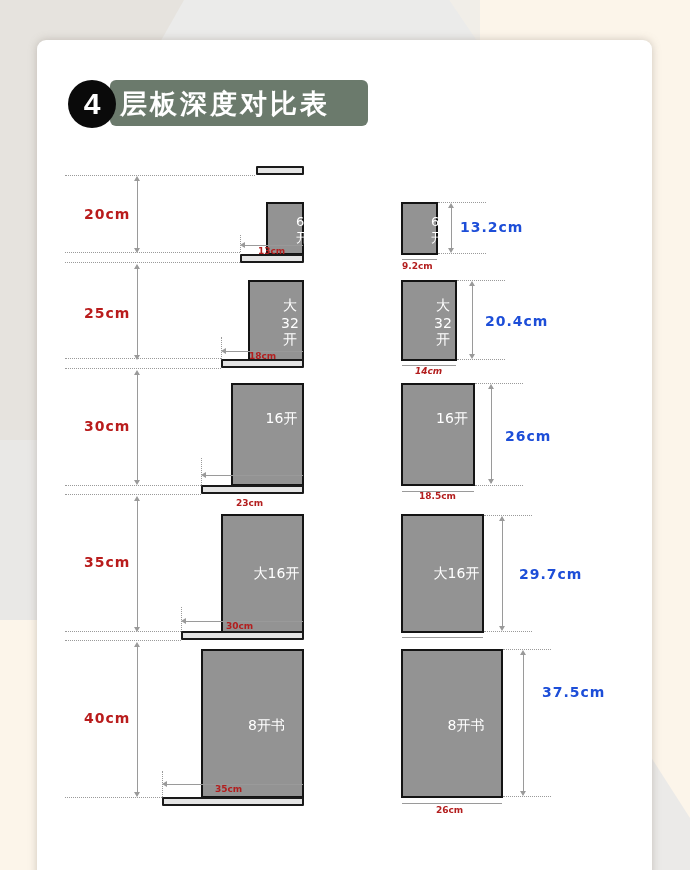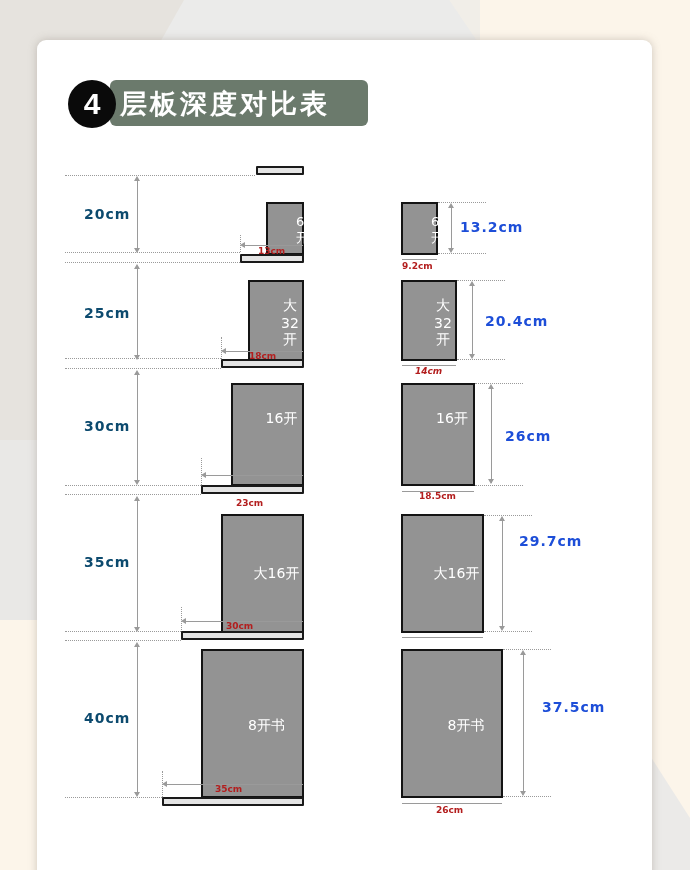--- a/index.html
+++ b/index.html
@@ -60,21 +60,21 @@
   .shelf {
     position: absolute; background: #e4e4e4; border: 2px solid #1a1a1a; border-radius: 1px;
   }
   .book {
     position: absolute; background: #939393; border: 2px solid #141414;
     color: #ffffff; font-size: 14px; text-align: center;
     font-family: "DejaVu Sans", sans-serif;
   }
   .book span { position: absolute; left: 0; right: 0; margin-left: 28px; }
   .shelf-label {
-    position: absolute; font-size: 14px; font-weight: bold; color: #0c4a6e;
+    position: absolute; font-size: 14px; font-weight: bold; color: #b91c1c;
     letter-spacing: 1px; font-family: "DejaVu Sans", sans-serif;
   }
   .dim-red {
     position: absolute; font-size: 9px; color: #b31e1e; font-weight: bold;
     font-family: "DejaVu Sans", sans-serif; white-space: nowrap;
   }
   .height-label {
     position: absolute; font-size: 14px; font-weight: bold; color: #1d4ed8;
     letter-spacing: 1px; font-family: "DejaVu Sans", sans-serif; white-space: nowrap;
   }
@@ -209,27 +209,27 @@
 <div class="dim-red" style="left:419px;top:491px;">18.5cm</div>
 
 <div class="book" style="left:401px;top:514px;width:83px;height:119px;">
   <span style="top:49px;">大16开</span>
 </div>
 <div class="dotline" style="left:484px;top:515px;width:48px;"></div>
 <div class="dotline" style="left:484px;top:631px;width:48px;"></div>
 <div class="vline" style="left:502px;top:518px;height:111px;"></div>
 <div class="arrow-up" style="left:499px;top:516px;"></div>
 <div class="arrow-down" style="left:499px;top:626px;"></div>
-<div class="height-label" style="left:519px;top:533px;">29.7cm</div>
+<div class="height-label" style="left:519px;top:566px;">29.7cm</div>
 <div class="hline" style="left:402px;top:637px;width:81px;"></div>
 <div class="dim-red" style="left:431px;top:664px;">21cm</div>
 
 <div class="book" style="left:401px;top:649px;width:102px;height:149px;">
   <span style="top:66px;">8开书</span>
 </div>
 <div class="dotline" style="left:503px;top:649px;width:48px;"></div>
 <div class="dotline" style="left:503px;top:796px;width:48px;"></div>
 <div class="vline" style="left:523px;top:652px;height:142px;"></div>
 <div class="arrow-up" style="left:520px;top:650px;"></div>
 <div class="arrow-down" style="left:520px;top:791px;"></div>
-<div class="height-label" style="left:542px;top:699px;">37.5cm</div>
+<div class="height-label" style="left:542px;top:684px;">37.5cm</div>
 <div class="hline" style="left:402px;top:803px;width:100px;"></div>
 <div class="dim-red" style="left:436px;top:805px;">26cm</div>
 
 </body></html>

